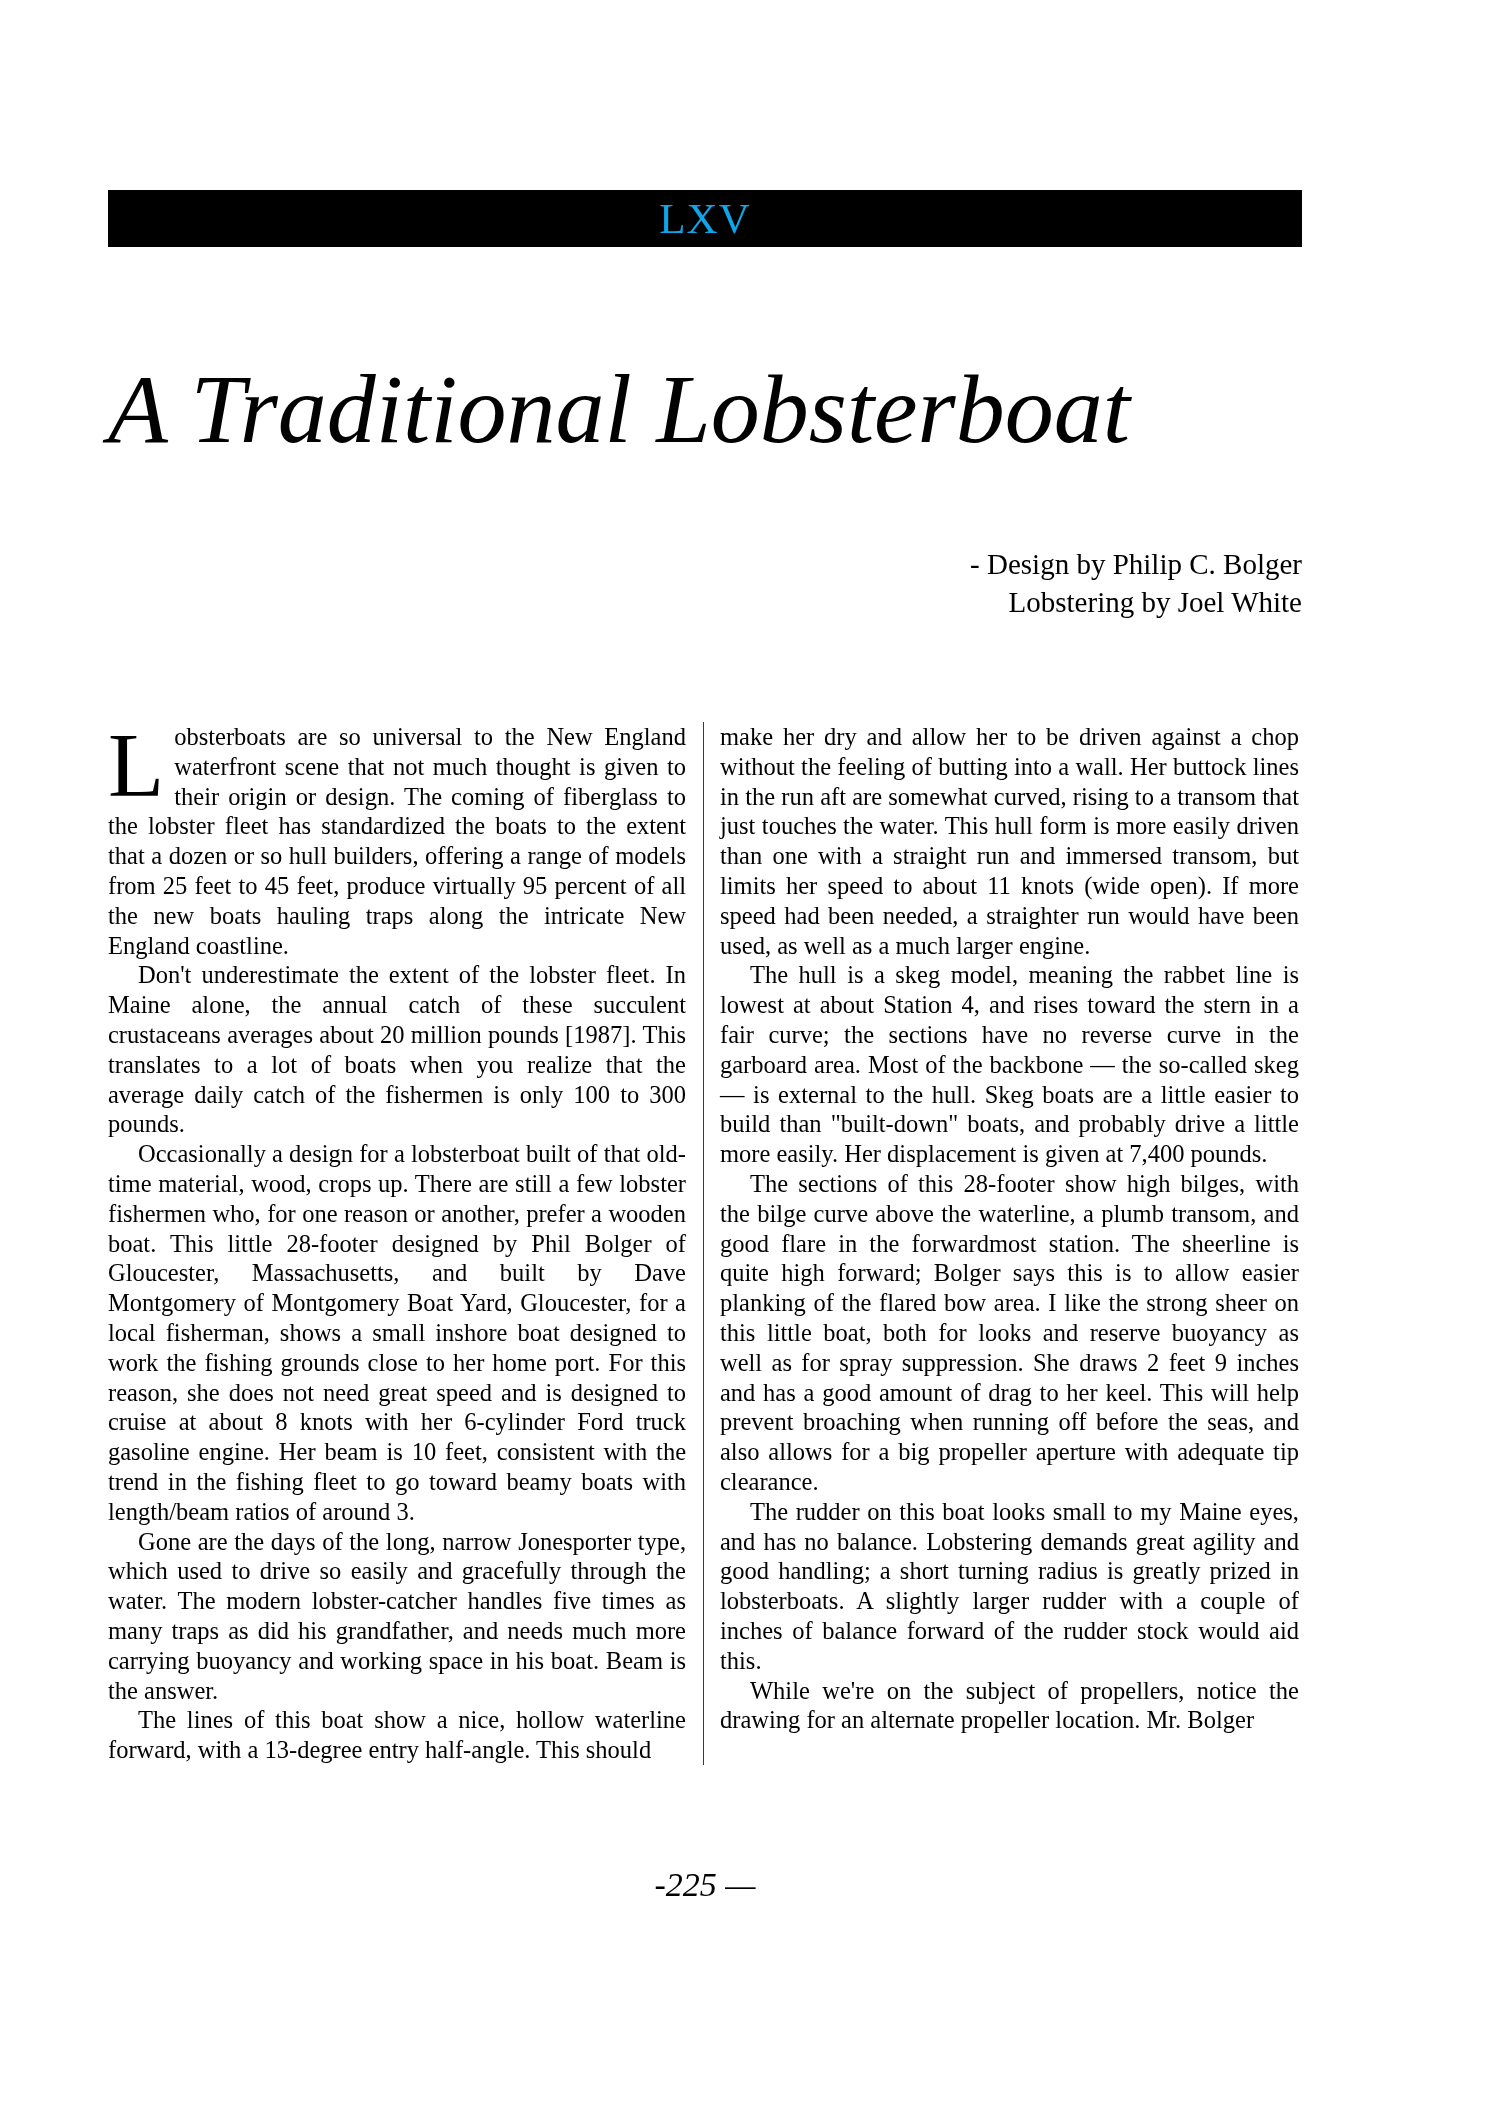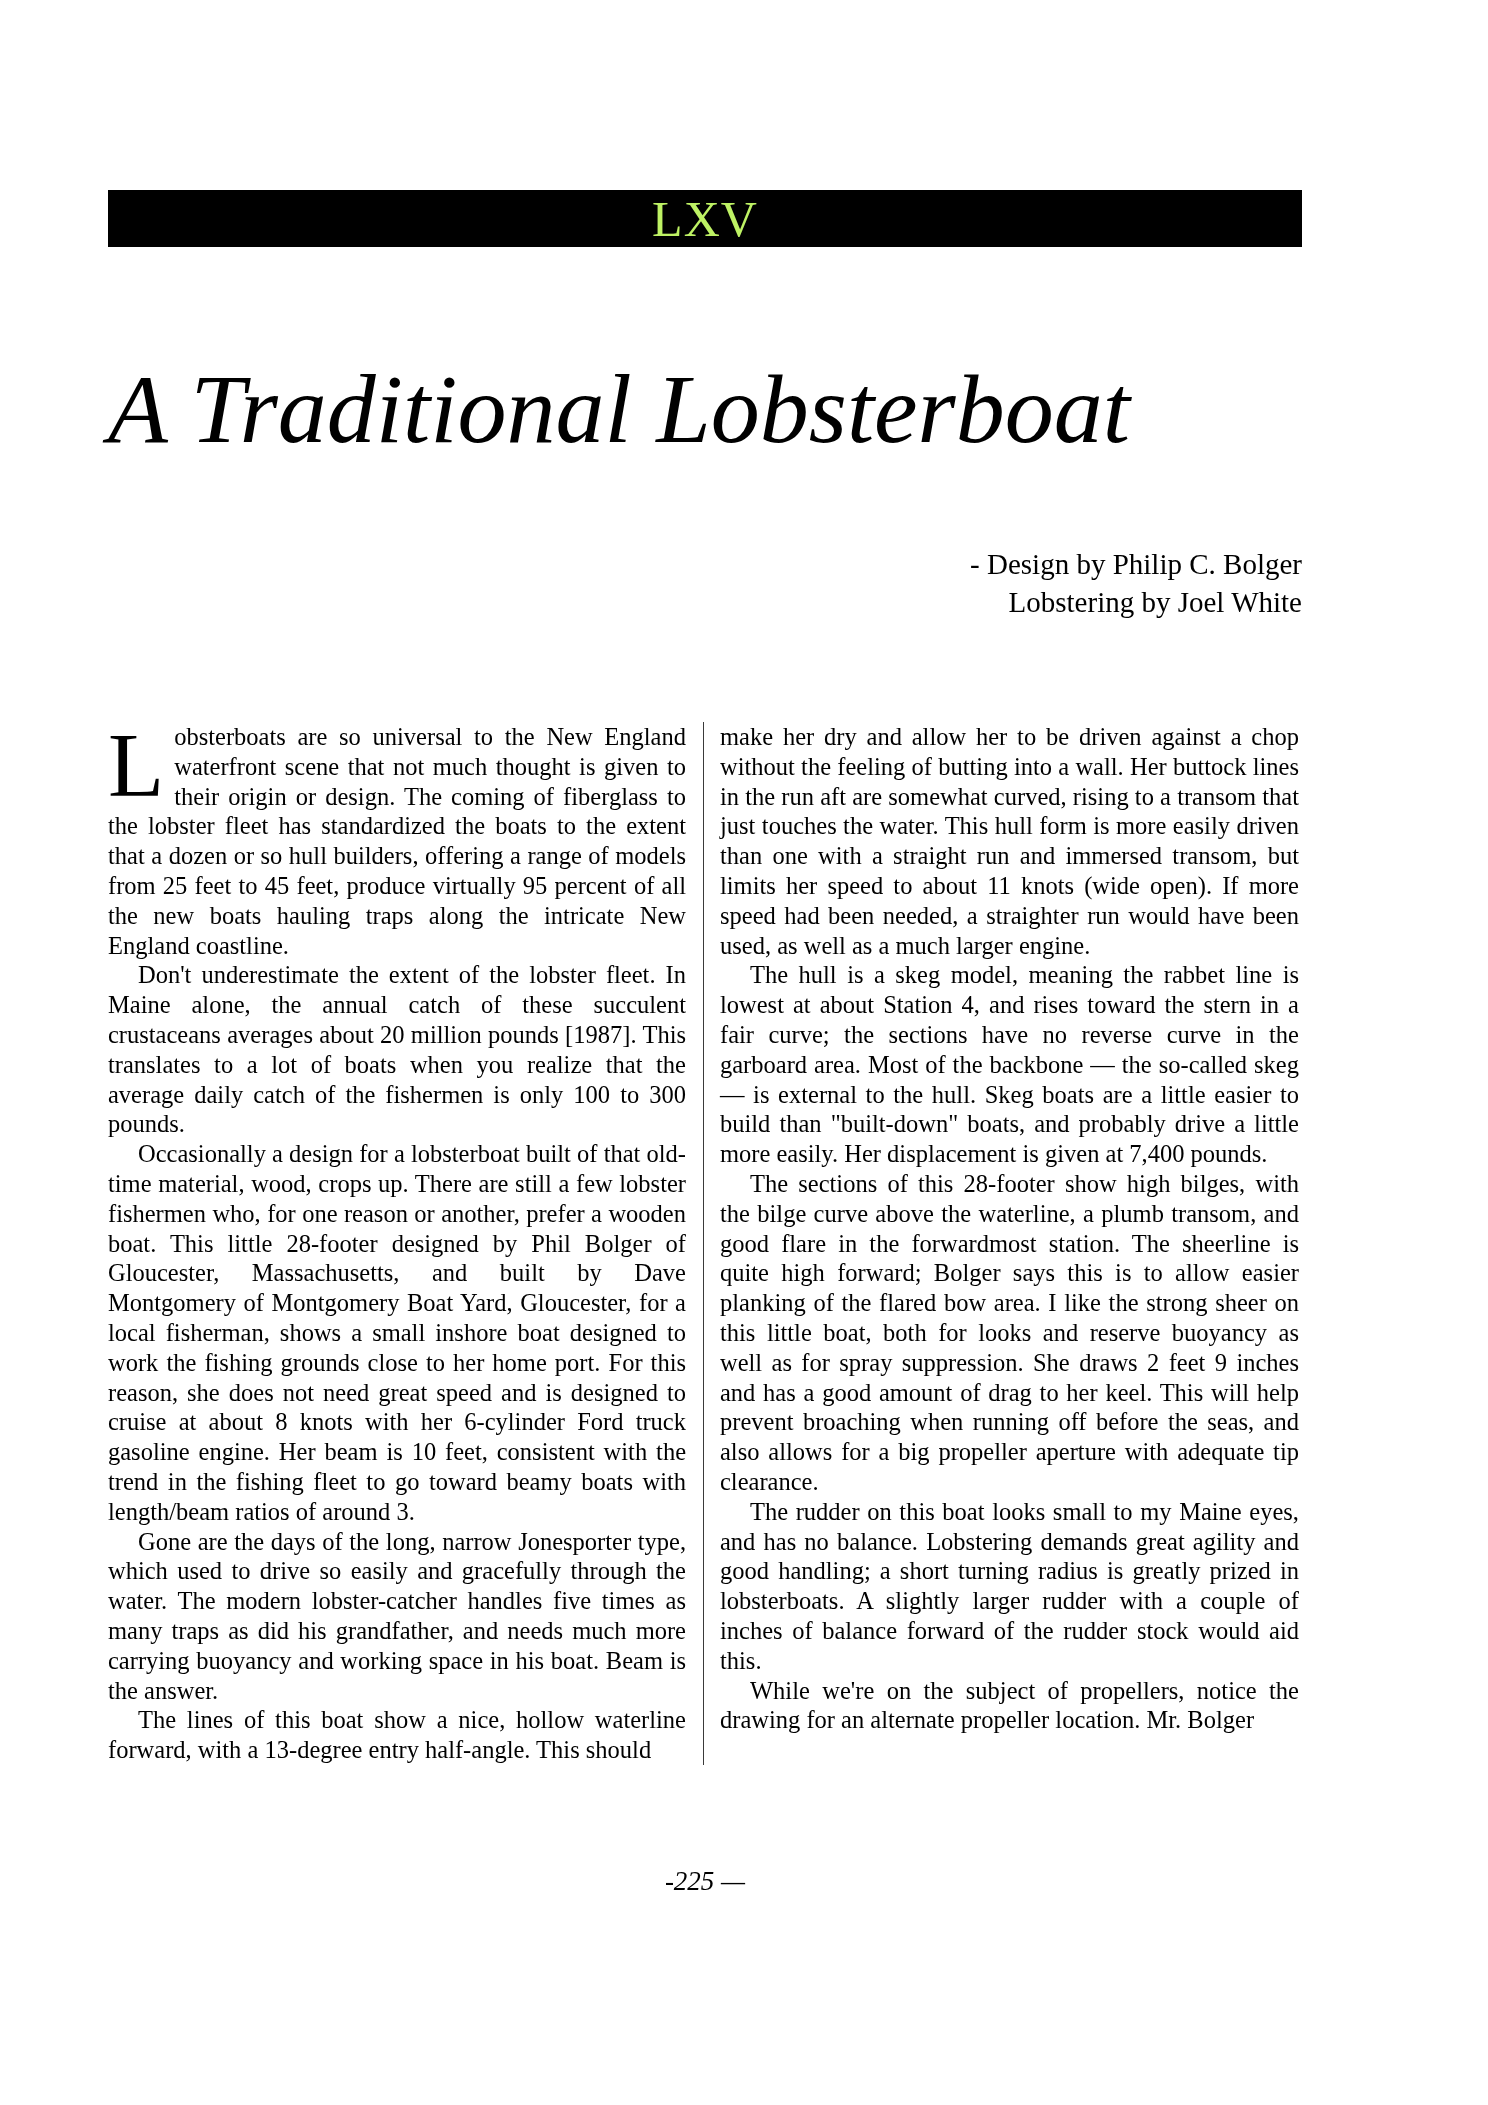--- a/index.html
+++ b/index.html
@@ -18,22 +18,22 @@
     left: 108px;
     top: 190px;
     width: 1194px;
     height: 57px;
     background: #000000;
     display: flex;
     align-items: center;
     justify-content: center;
   }
   .chapter-num {
-    color: #bef264;
-    font-size: 50px;
+    color: #0ea5e9;
+    font-size: 43px;
     letter-spacing: 1px;
   }
   .title {
     position: absolute;
     left: 108px;
     top: 358px;
     width: 1194px;
     text-align: left;
     font-style: italic;
     font-weight: normal;
@@ -78,21 +78,21 @@
     line-height: 74px;
     margin: 6px 10px 0 0;
   }
   .page-number {
     position: absolute;
     left: 108px;
     top: 1866px;
     width: 1194px;
     text-align: center;
     font-style: italic;
-    font-size: 27px;
+    font-size: 34px;
   }
 </style>
 </head>
 <body>
 
 <div class="page">
 
   <header class="chapter-bar">
     <span class="chapter-num">LXV</span>
   </header>

